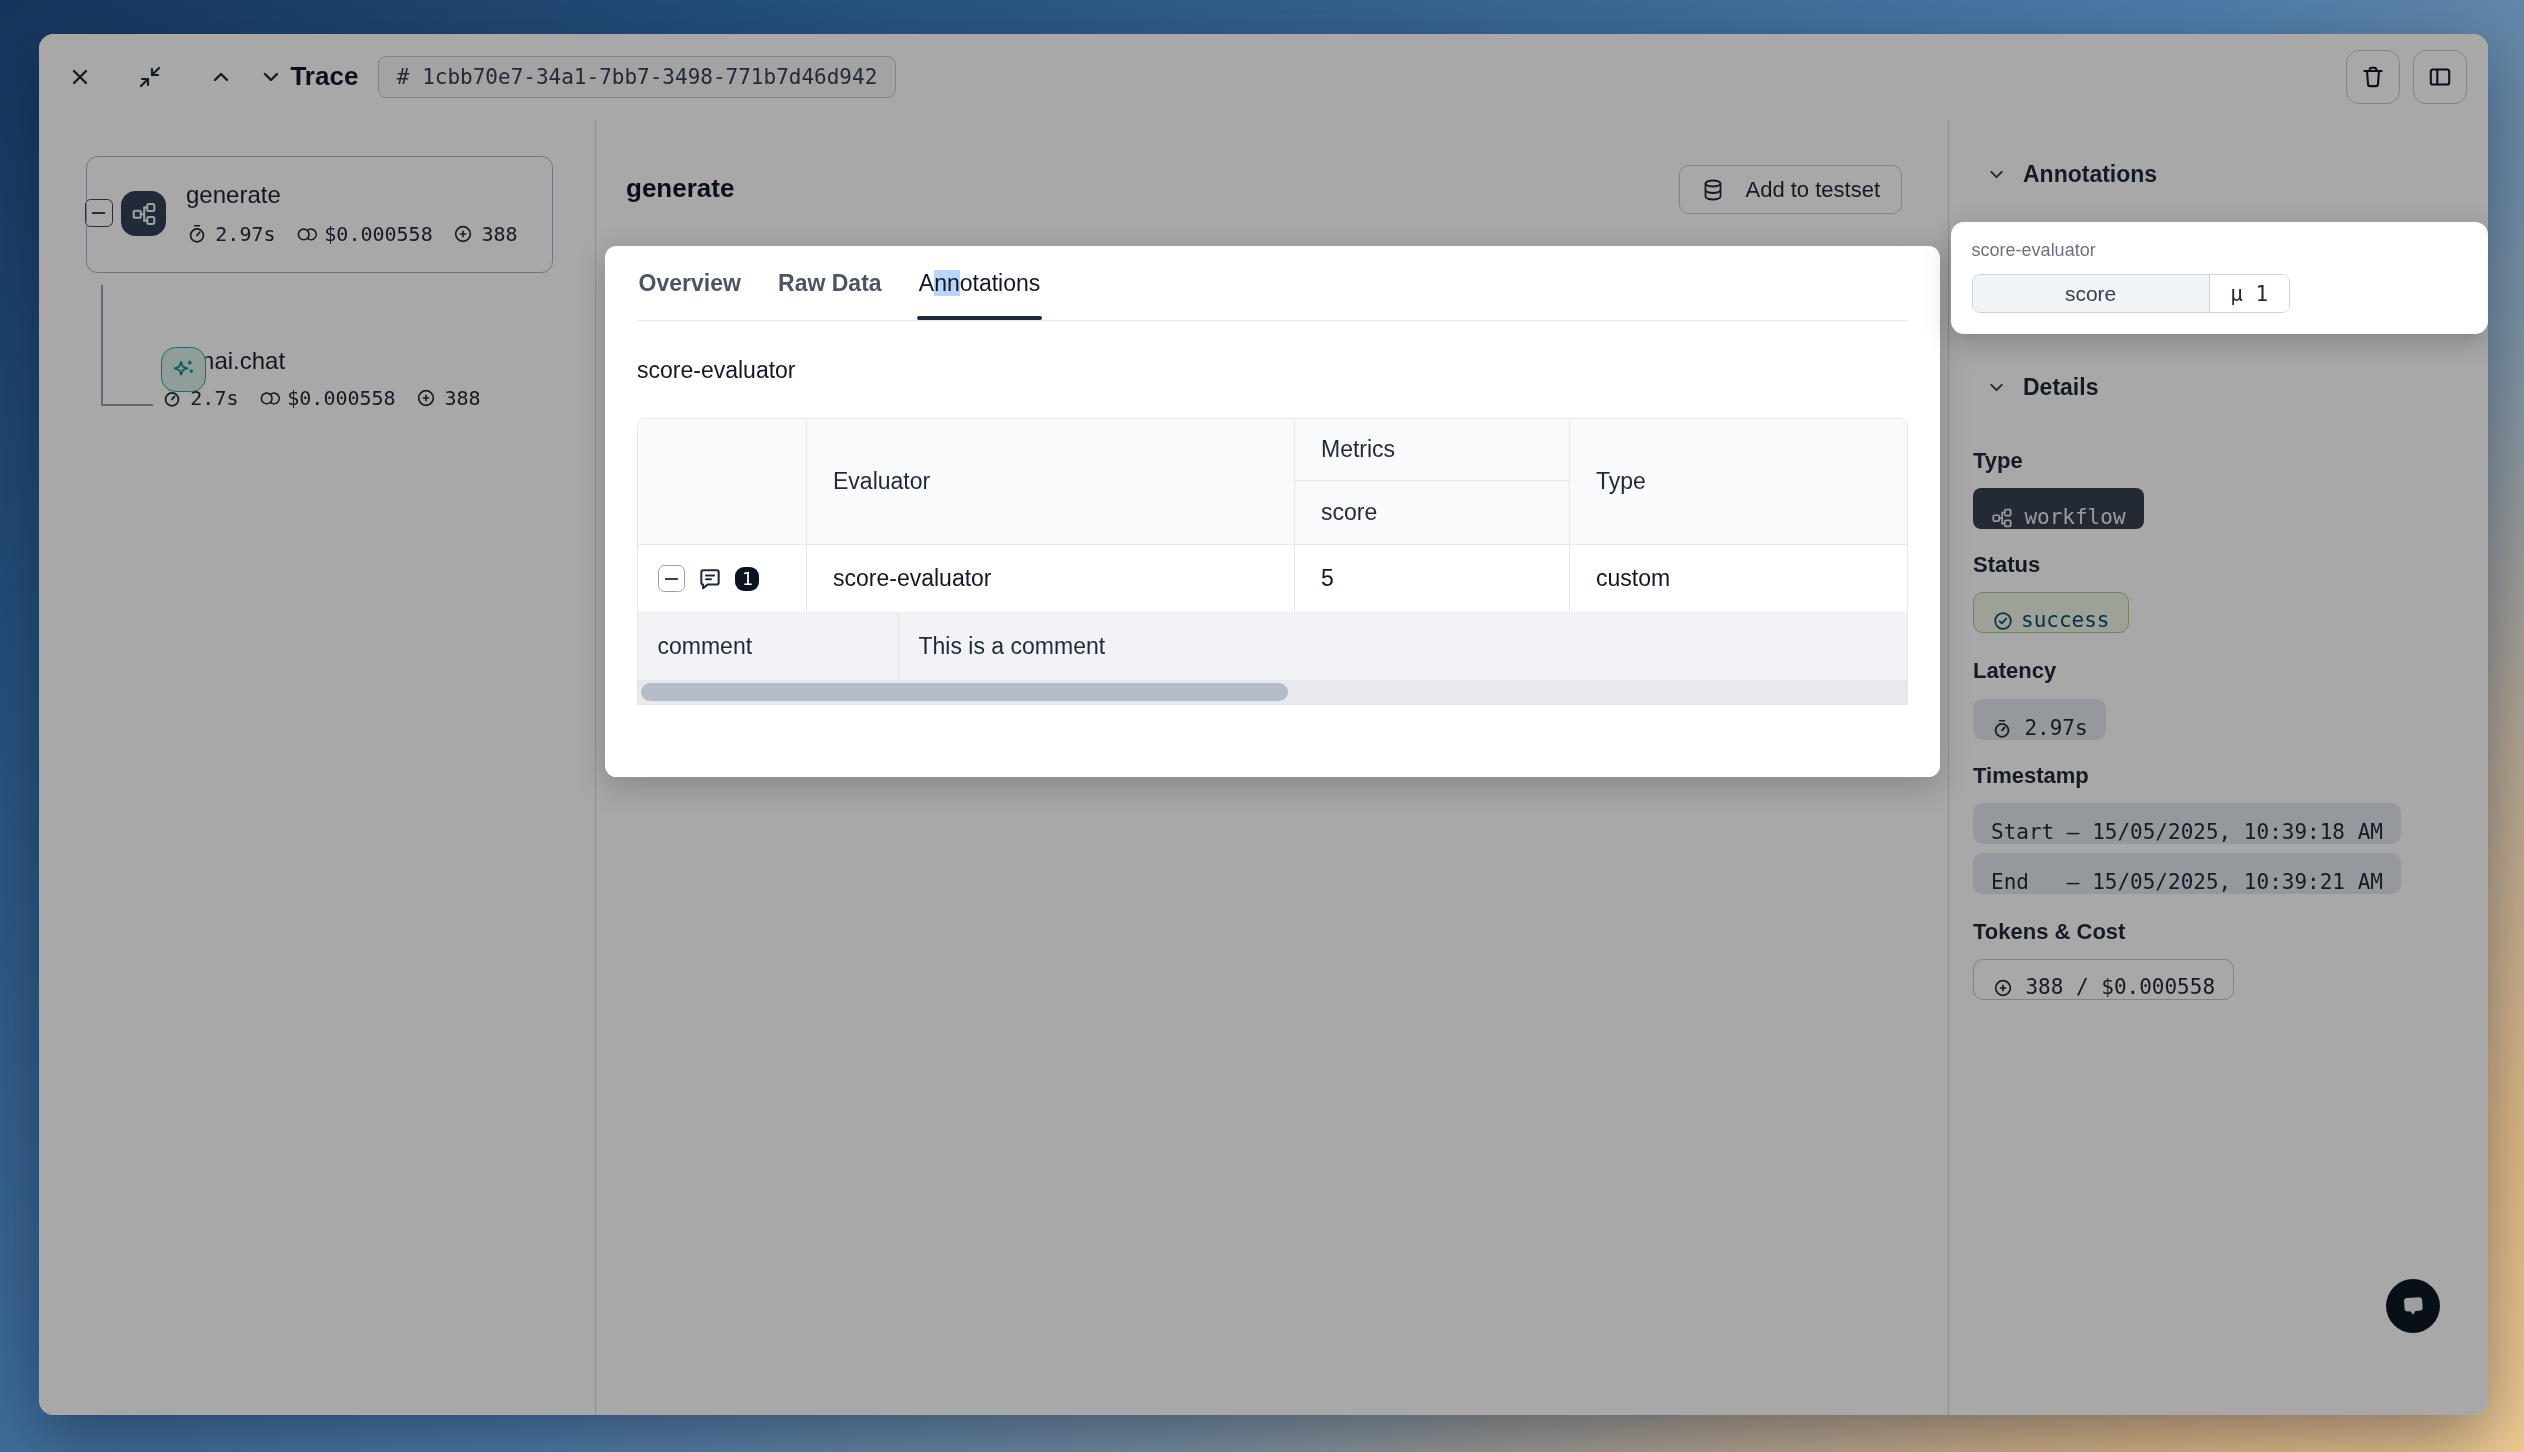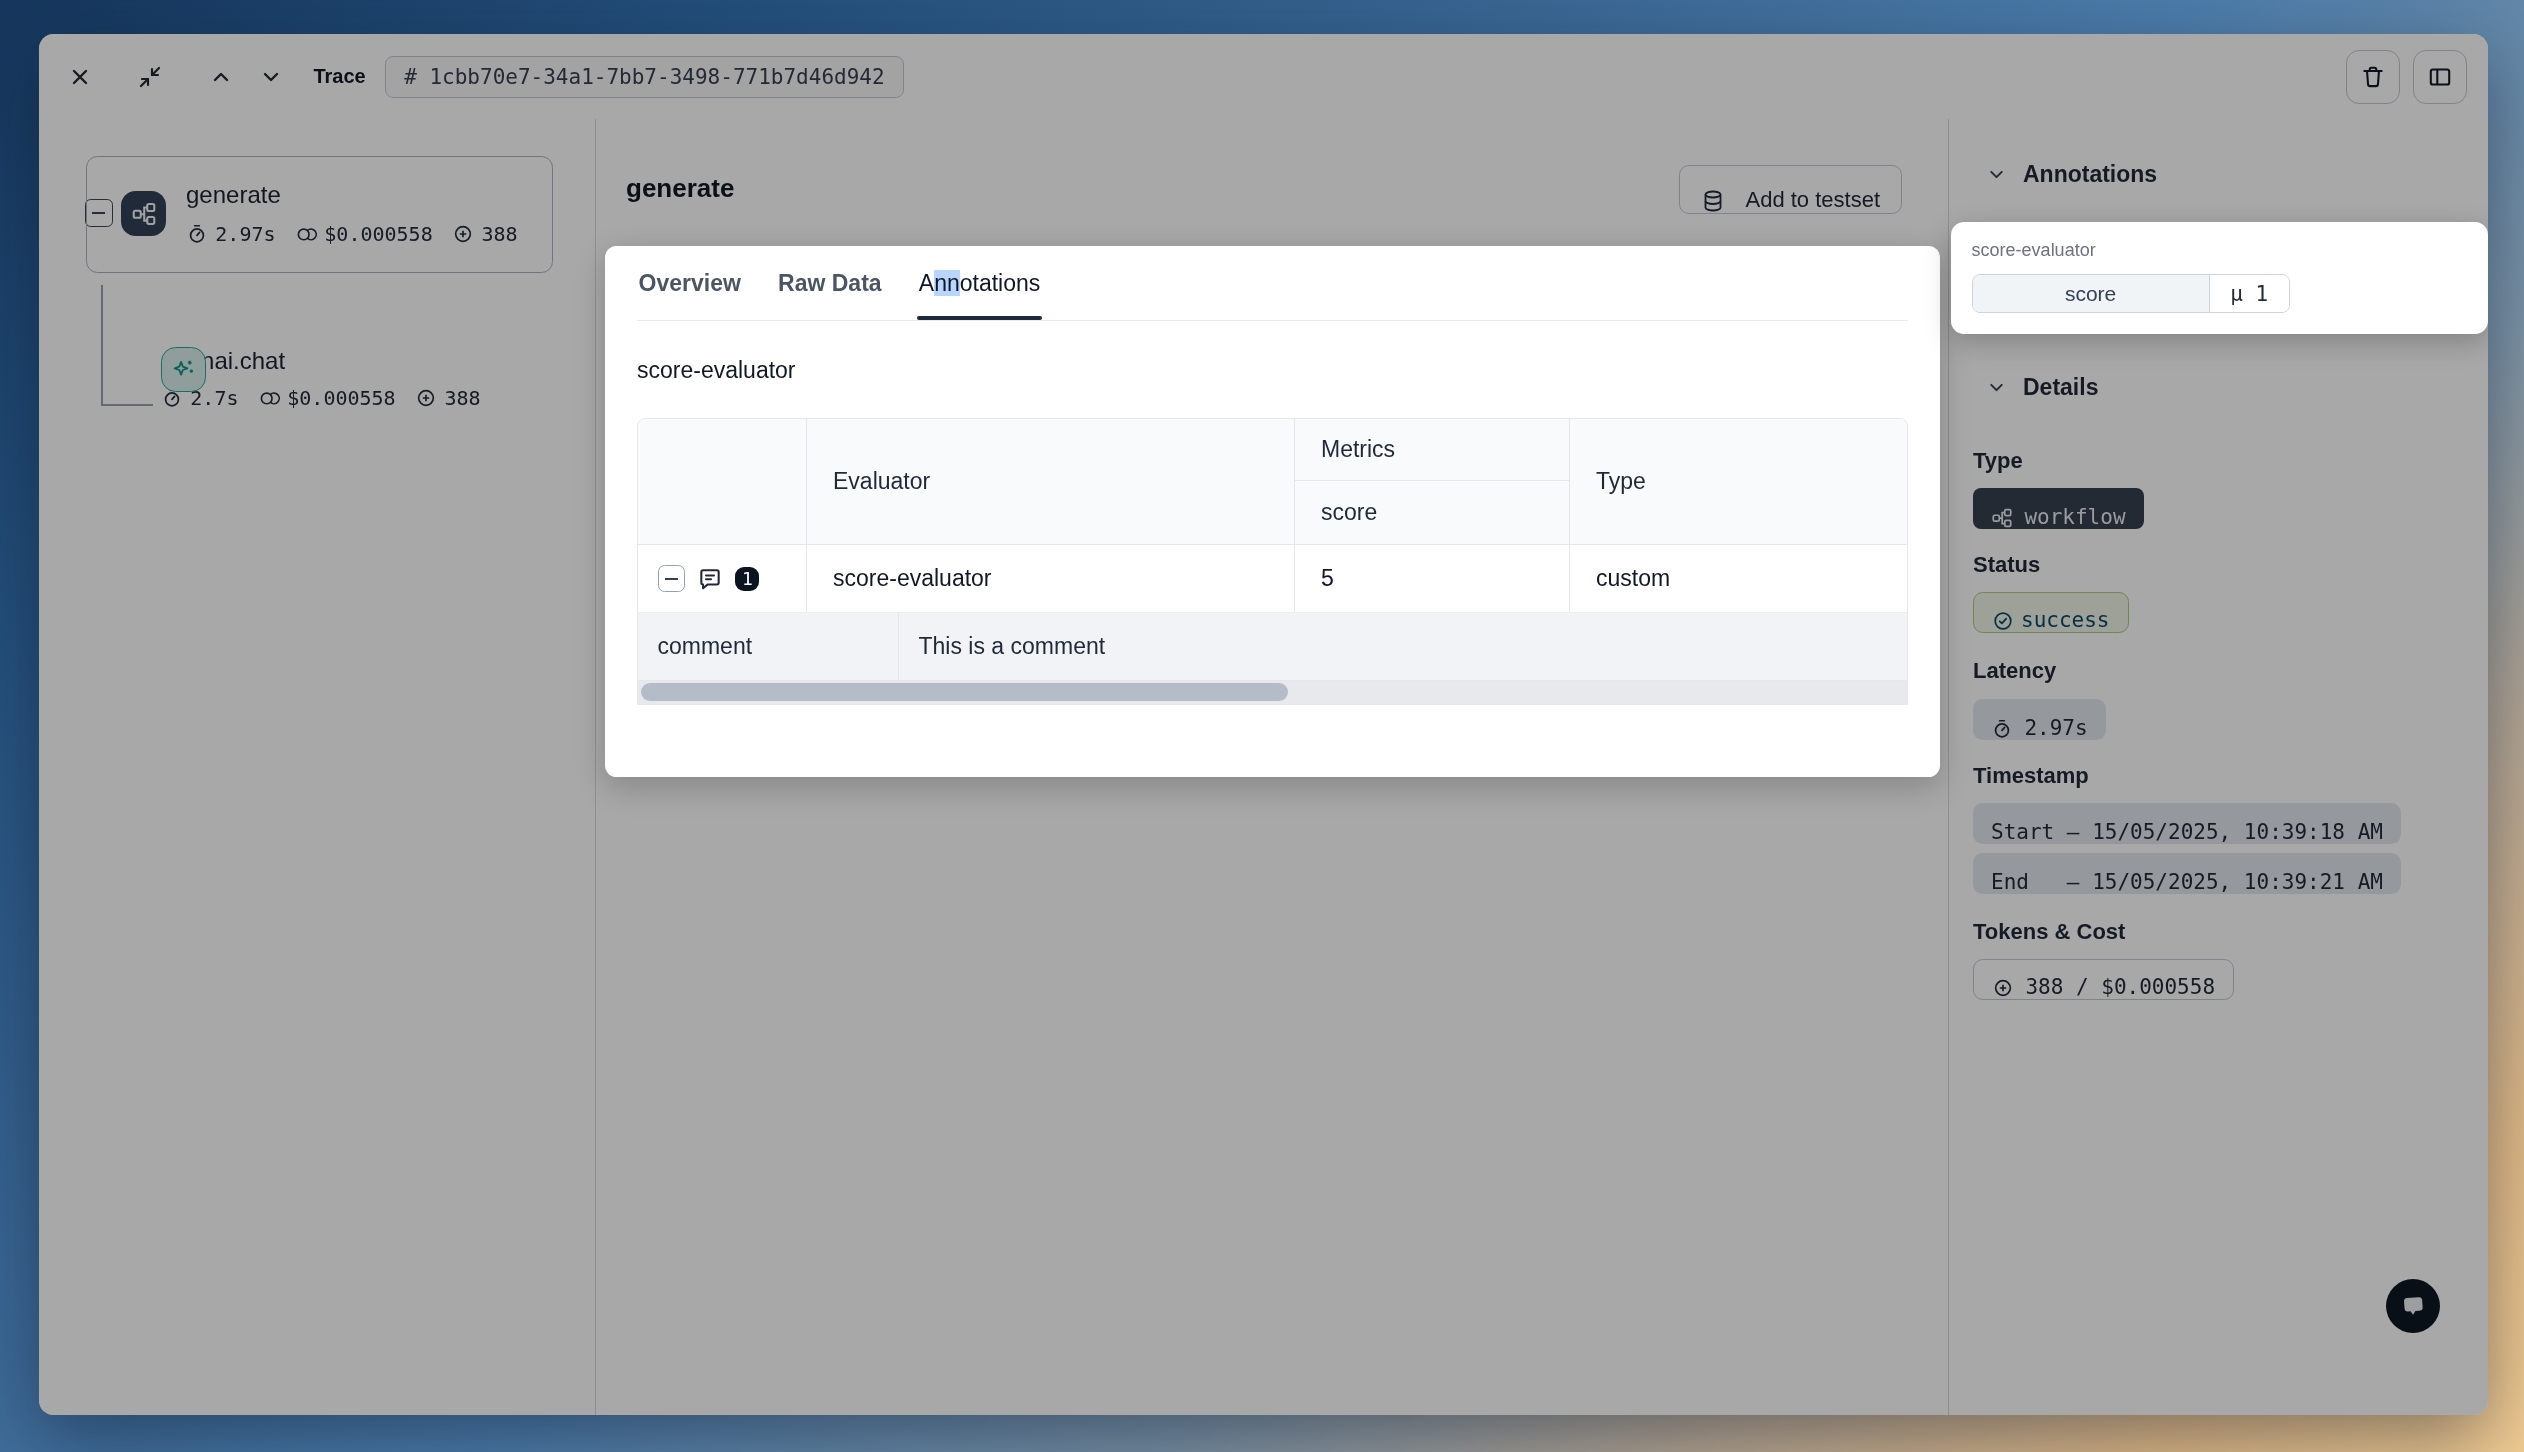--- a/index.html
+++ b/index.html
@@ -16,21 +16,21 @@
     background:#ffffff; border-radius:14.6px; overflow:hidden;
     box-shadow:0 24px 73px rgba(10,20,40,.45);
   }
   .dim-overlay { position:absolute; inset:0; background:rgba(0,0,0,.34); z-index:40; }
   .spotlight { position:absolute; z-index:50; background:#fff; }
 
   
   .topbar { position:absolute; top:0; left:0; right:0; height:85px; display:flex; align-items:center; padding:0 21px; }
   .icon-btn { width:39px; height:39px; display:flex; align-items:center; justify-content:center; background:none; border:none; color:#1f2937; cursor:pointer; }
   .icon-btn svg { width:24px; height:24px; }
-  .tb-title { font-size:20px; font-weight:600; color:#111827; margin-left:23px; }
+  .tb-title { font-size:26px; font-weight:600; color:#111827; }
   .id-badge { margin-left:19.5px; height:42px; display:flex; align-items:center; padding:0 18px; border:1.2px solid #c2c8d1; border-radius:8px; background:#f7f8f9; font-size:21px; color:#374151; }
   .tb-spacer { flex:1; }
   .outline-btn { width:54px; height:54px; border:1.2px solid #c2c8d1; border-radius:13px; background:none; display:flex; align-items:center; justify-content:center; color:#111827; cursor:pointer; }
   .outline-btn svg { width:26px; height:26px; }
   .outline-btn + .outline-btn { margin-left:13px; }
 
   
   .tree-panel { position:absolute; top:85px; left:0; width:557px; bottom:0; border-right:0.8px solid #d6dae0; }
   .collapse-toggle { position:absolute; left:46px; top:80px; width:27.6px; height:27.6px; border:1.6px solid #3c4654; border-radius:5.7px; background:none; display:flex; align-items:center; justify-content:center; cursor:pointer; }
   .collapse-toggle .dash { width:13px; height:2px; background:#3c4654; }
@@ -43,21 +43,21 @@
   .node-stats { display:flex; align-items:center; gap:19.5px; color:#222c3a; }
   .stat { display:flex; align-items:center; gap:7.3px; font-size:20px; font-family:"DejaVu Sans Mono","Liberation Mono",monospace; }
   .stat svg { width:22px; height:22px; }
   .connector-v { position:absolute; left:62px; top:166px; width:1.6px; height:120px; background:#9aa2ad; }
   .connector-h { position:absolute; left:62px; top:285px; width:52px; height:1.6px; background:#9aa2ad; }
   .child-row { position:absolute; left:122px; top:228px; display:flex; gap:23px; cursor:pointer; }
 
   
   .main-panel { position:absolute; top:85px; left:558px; width:1350px; bottom:0; }
   .main-title { position:absolute; left:29px; top:54px; font-size:26px; font-weight:600; color:#111827; }
-  .add-btn { position:absolute; right:45px; top:46px; height:49px; display:flex; align-items:flex-end; gap:20px; padding:0 21px; border:1.2px solid #c2c8d1; border-radius:9.7px; background:none; font-size:22px; color:#1f2937; cursor:pointer; }
+  .add-btn { position:absolute; right:45px; top:46px; height:49px; display:flex; align-items:center; gap:20px; padding:0 21px; border:1.2px solid #c2c8d1; border-radius:9.7px; background:none; font-size:22px; color:#1f2937; cursor:pointer; }
   .add-btn svg { width:24px; height:24px; }
 
   .main-card { left:8px; top:127px; width:1335px; height:531px; border-radius:11.4px; padding:0 32px; box-shadow:0 9.7px 32px rgba(0,0,0,.20); }
   .tabs { display:flex; gap:34px; height:75px; align-items:stretch; border-bottom:0.8px solid #e8eaee; }
   .tab { position:relative; display:flex; align-items:center; font-size:23px; color:#4b5563; background:none; border:none; cursor:pointer; padding:0 1.6px;font-weight:bold; }
   .tab.active { color:#0f172a; font-weight:500; }
   .tab.active::after { content:""; position:absolute; left:0; right:0; bottom:0; height:4px; background:#1e293b; border-radius:2.4px; }
   .sel-hl { background:#b9d5fb; }
   .section-title { margin-top:36px; font-size:23px; color:#111827; }
 

